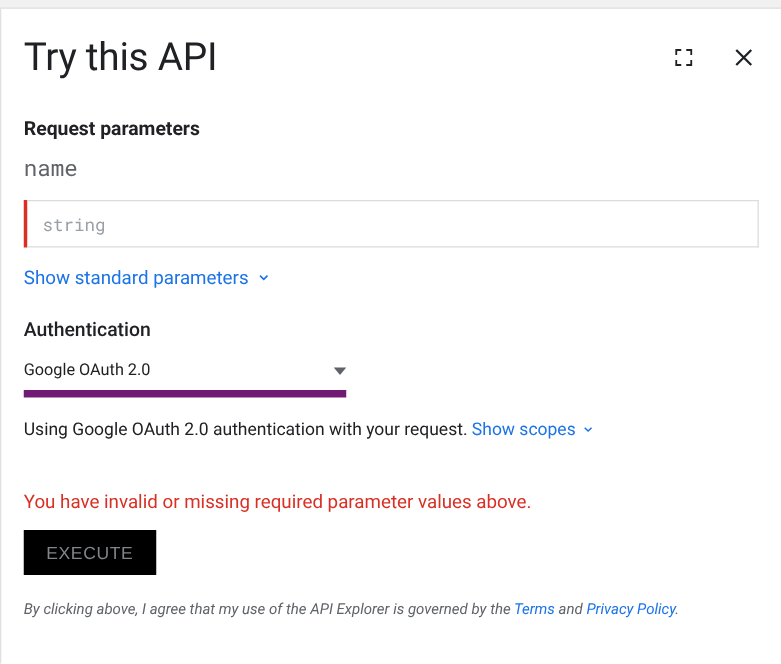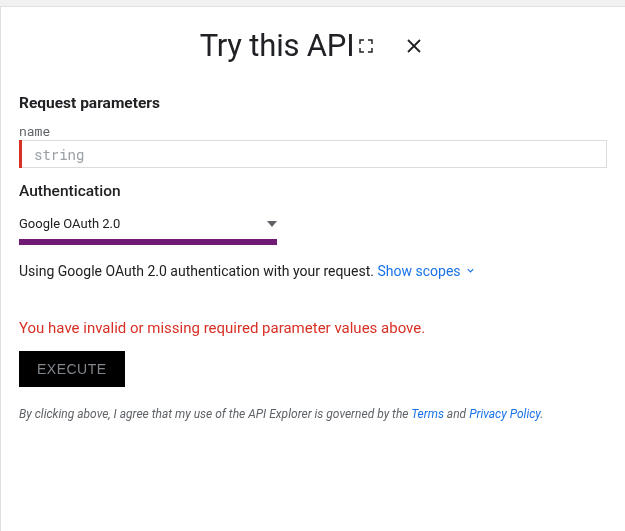--- a/index.html
+++ b/index.html
@@ -20,21 +20,21 @@
     border-bottom: 1px solid #e0e0e0;
   }
   .container {
     padding: 0 18px 0 18px;
     border-left: 1px solid #e0e0e0;
     height: 524px;
   }
   .header {
     display: flex;
     align-items: center;
-    justify-content: center;
+    justify-content: space-between;
     padding-top: 20px;
     padding-bottom: 22px;
   }
   .title {
     font-size: 31px;
     font-weight: 400;
     color: #202124;
     letter-spacing: -0.2px;
   }
   .header-icons {
@@ -64,42 +64,42 @@
   }
   .section-title {
     font-size: 15.5px;
     font-weight: 700;
     color: #202124;
     margin-bottom: 10px;
     margin-top: 8px;
   }
   .param-label {
     font-family: "Roboto Mono", Menlo, Consolas, monospace;
-    font-size: 13px;
-    color: #5f6368;
-    margin-bottom: 0;
+    font-size: 18px;
+    color: #5f6368;
+    margin-bottom: 14px;
   }
   .input-wrap {
     display: flex;
     margin-bottom: 14px;
   }
   .input-bar {
     width: 3px;
     background: #d93025;
     flex-shrink: 0;
   }
   .text-input {
     flex: 1;
     border: 1px solid #dadce0;
     border-left: none;
     font-family: "Roboto Mono", Menlo, Consolas, monospace;
     font-size: 14px;
     color: #5f6368;
     padding: 8px 12px;
-    height: 28px;
+    height: 38px;
     background: #fff;
     outline: none;
   }
   .text-input::placeholder {
     color: #9aa0a6;
   }
   .expand-link {
     color: #1a73e8;
     font-size: 15px;
     display: inline-flex;
@@ -204,20 +204,28 @@
 
 
   <div class="section-title">Request parameters</div>
 
   <div class="param-label">name</div>
   <div class="input-wrap">
     <div class="input-bar"></div>
     <input class="text-input" type="text" placeholder="string" style="">
   </div>
 
+  <div class="expand-link">
+    <span>Show standard parameters</span>
+    <span class="chev">
+      <svg width="12" height="12" viewBox="0 0 24 24" fill="none" stroke="#1a73e8" stroke-width="2.5">
+        <path d="M6 9l6 6 6-6"></path>
+      </svg>
+    </span>
+  </div>
 
   <div class="auth-title">Authentication</div>
 
   <div class="select-wrap">
     <span class="select-label">Google OAuth 2.0</span>
     <span class="select-caret">
       <svg width="10" height="10" viewBox="0 0 10 6" fill="#5f6368">
           <path d="M0 0 L10 0 L5 6 Z"></path>
         </svg>
     </span>

